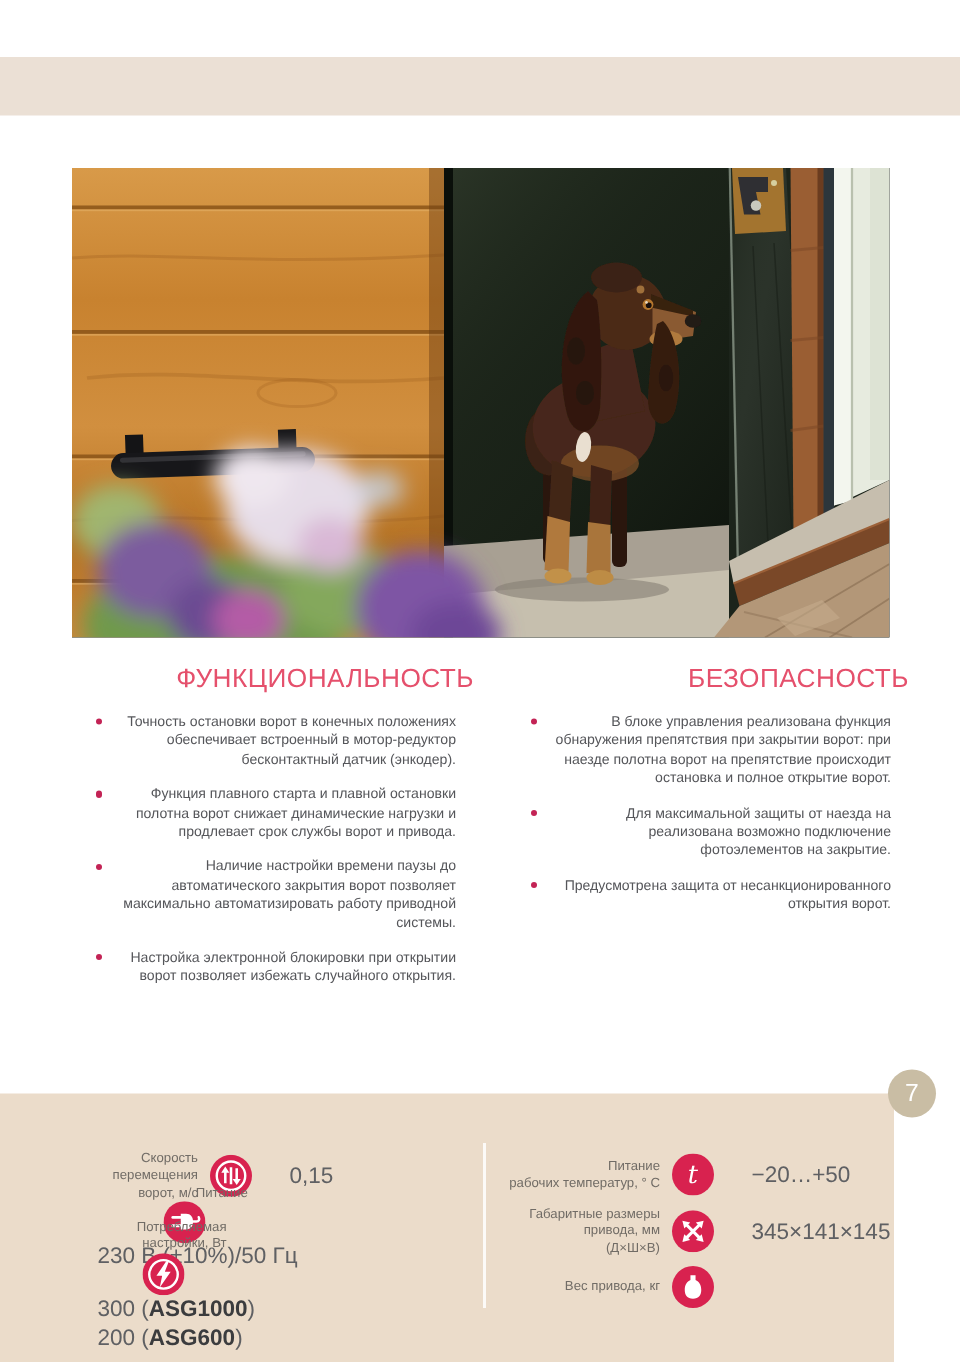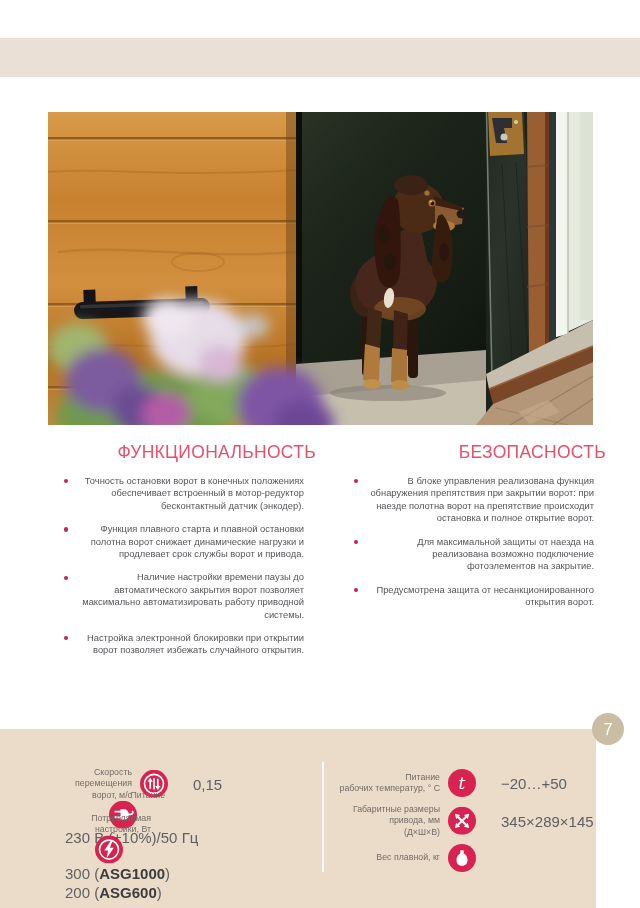--- a/index.html
+++ b/index.html
@@ -302,26 +302,26 @@
         <svg width="28" height="28" viewBox="0 0 28 28">
           <circle cx="14" cy="14" r="14" fill="#d8224f"></circle>
           <line x1="10.3" y1="10.3" x2="17.7" y2="17.7" stroke="#fff" stroke-width="2.1" stroke-linecap="round"></line>
           <line x1="17.7" y1="10.3" x2="10.3" y2="17.7" stroke="#fff" stroke-width="2.1" stroke-linecap="round"></line>
           <polygon points="6.9,6.9 12.1,8.2 8.2,12.1" fill="#fff"></polygon>
           <polygon points="21.1,6.9 15.9,8.2 19.8,12.1" fill="#fff"></polygon>
           <polygon points="6.9,21.1 8.2,15.9 12.1,19.8" fill="#fff"></polygon>
           <polygon points="21.1,21.1 19.8,15.9 15.9,19.8" fill="#fff"></polygon>
         </svg>
       </div>
-      <div class="spec-value">345×289×145</div>
+      <div class="spec-value">345×141×145</div>
     </div>
 
     <div class="spec-row rrow" id="r-row3">
       <div class="spec-label">
-        <div>Вес плавной, кг</div>
+        <div>Вес привода, кг</div>
       </div>
       <div class="spec-icon">
         <svg width="28" height="28" viewBox="0 0 28 28">
           <circle cx="14" cy="14" r="14" fill="#d8224f"></circle>
           <path d="M12.3,6.2 h3.4 v3.2 c2.4,1 3.8,3.4 3.8,6.6 c0,3.4 -1.6,5.8 -5.5,5.8 c-3.9,0 -5.5,-2.4 -5.5,-5.8 c0,-3.2 1.4,-5.6 3.8,-6.6 z" fill="#fff"></path>
         </svg>
       </div>
     </div>
   </div>
 

